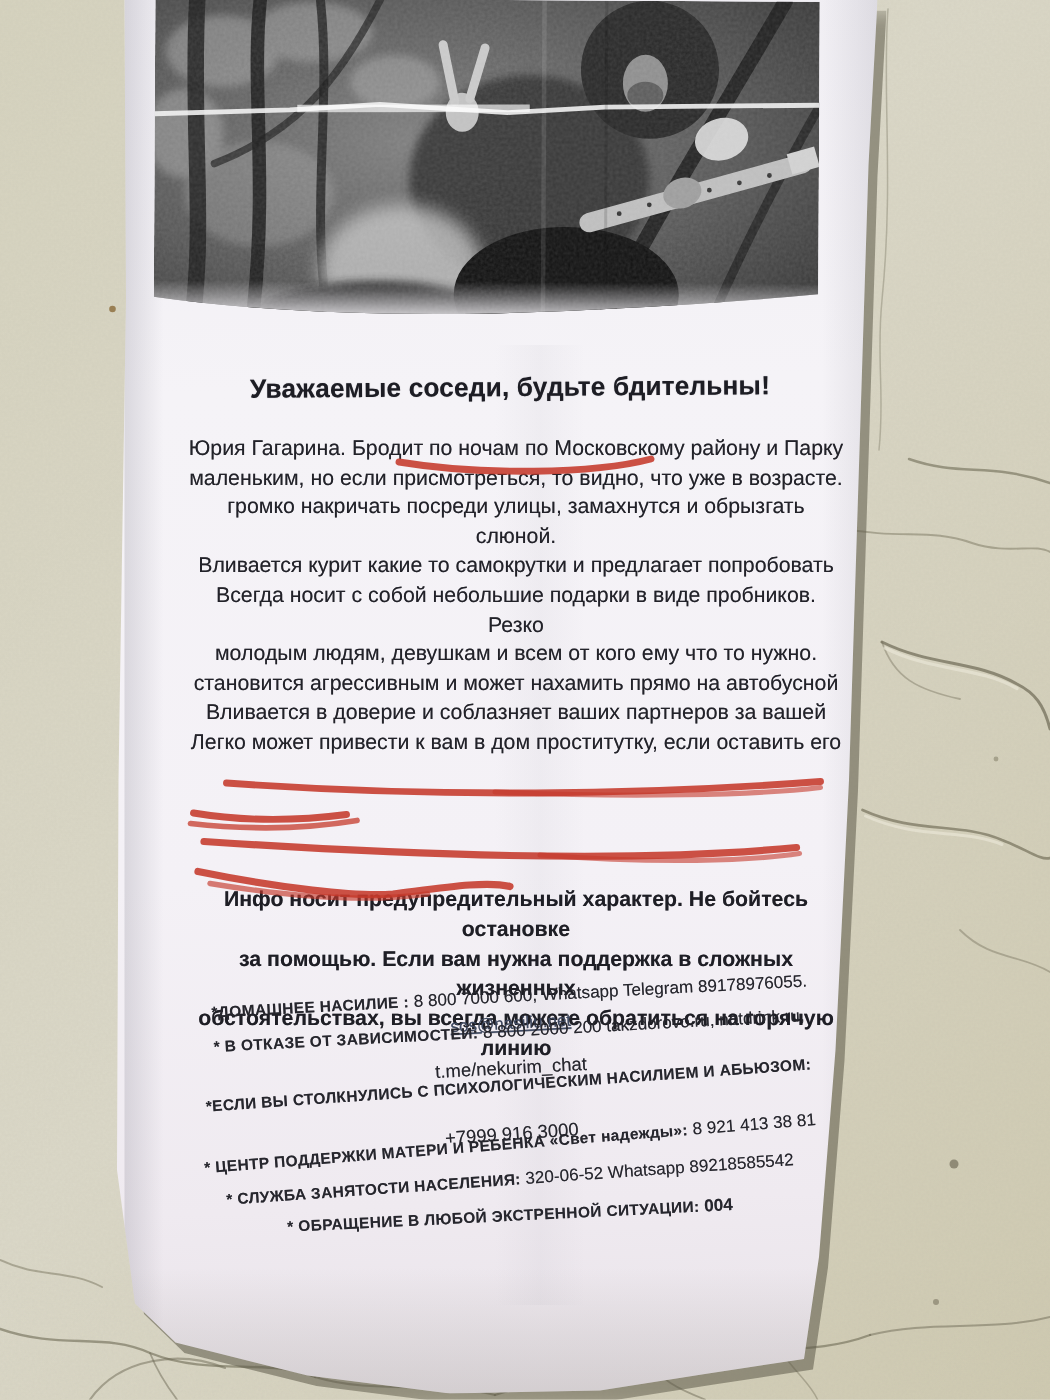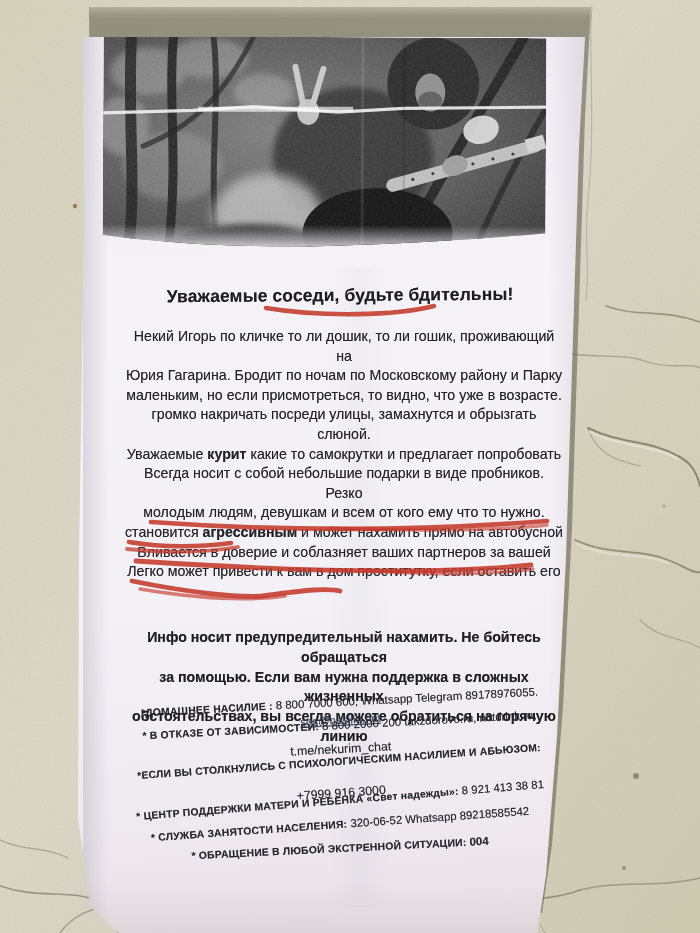--- a/index.html
+++ b/index.html
@@ -13,21 +13,20 @@
     position:absolute;inset:0;
     clip-path:polygon(83px 0,585px 0,579px 110px,573px 300px,566px 520px,557px 700px,546px 838px,536px 906px,470px 916px,400px 927px,300px 929px,205px 917px,117px 895px,90px 869px,78px 780px,79px 520px,84px 200px);
     background:rgba(92,89,72,.55);
     filter:blur(7px);
     transform:translate(6px,7px);
   }
   .paper{
     position:absolute;inset:0;
     clip-path:polygon(83px 0,585px 0,579px 110px,573px 300px,566px 520px,557px 700px,546px 838px,536px 906px,470px 916px,400px 927px,300px 929px,205px 917px,117px 895px,90px 869px,78px 780px,79px 520px,84px 200px);
     background:linear-gradient(178deg,#f0eef3 0%,#f5f3f7 28%,#f4f1f6 62%,#efeaf0 85%,#e8e2e8 100%);
-    margin-top:37px;
   }
   .crease-l{position:absolute;left:83px;top:0;width:26px;height:933px;
     background:linear-gradient(90deg,rgba(120,118,132,.22),rgba(120,118,132,0));}
   .crease-r{position:absolute;left:548px;top:0;width:38px;height:933px;
     background:linear-gradient(90deg,rgba(130,128,142,0),rgba(130,128,142,.18));}
   .crease-b{position:absolute;left:70px;top:845px;width:480px;height:90px;
     background:linear-gradient(180deg,rgba(142,138,128,0),rgba(142,138,128,.25));}
   .crease-m{position:absolute;left:330px;top:230px;width:60px;height:640px;
     background:linear-gradient(90deg,rgba(150,148,160,0),rgba(150,148,160,.07),rgba(150,148,160,0));}
   .photo{position:absolute;left:103px;top:0;width:443px;height:212px;transform:rotate(.3deg)}
@@ -36,21 +35,21 @@
     position:absolute;left:97px;top:248px;width:486px;margin:0;
     text-align:center;font-size:17.5px;font-weight:700;color:#1d1d24;
     transform:rotate(-.4deg);letter-spacing:.1px;
     text-shadow:0 0 .5px rgba(30,30,38,.55);
   }
   .bodywrap{
     position:absolute;left:124px;top:290px;width:440px;
     text-align:center;font-size:14.2px;line-height:19.6px;color:#222229;
     text-shadow:0 0 .4px rgba(34,34,41,.5);
   }
-  .bline .b{font-weight:700}
+  .bline .b{font-weight:400}
   .infowrap{
     position:absolute;left:124px;top:591px;width:440px;
     text-align:center;font-size:14.2px;line-height:19.8px;color:#1e1e25;
     font-weight:700;text-shadow:0 0 .4px rgba(30,30,37,.55);
   }
   .contacts{position:absolute;inset:0}
   .centry{position:absolute;left:112px;width:456px;text-align:center;color:#26262d;
     text-shadow:0 0 .3px rgba(38,38,45,.5);}
   .lbl{font-weight:700;font-size:10.3px;letter-spacing:.25px}
   .val{font-size:11.4px}
@@ -193,33 +192,32 @@
         <rect x="258" width="3" height="212" fill="#fff" opacity=".1"></rect>
         <rect x="300" width="2" height="212" fill="#000" opacity=".15"></rect>
         <rect width="443" height="212" filter="url(#pgrain)" opacity=".3"></rect>
         <rect y="188" width="443" height="24" fill="url(#fadewhite)"></rect>
       </g>
     </svg>
   </div>
 
   <h1 class="title">Уважаемые соседи, будьте бдительны!</h1>
   <div class="bodywrap">
-      <div class="bline"><span>Некий Игорь по кличке то ли дошик, то ли гошик, проживающий на</span></div>
       <div class="bline"><span>Юрия Гагарина. Бродит по ночам по Московскому району и Парку</span></div>
       <div class="bline"><span>маленьким, но если присмотреться, то видно, что уже в возрасте.</span></div>
       <div class="bline"><span>громко накричать посреди улицы, замахнутся и обрызгать слюной.</span></div>
-      <div class="bline"><span>Уважаемые </span><span class="b">курит</span><span> какие то самокрутки и предлагает попробовать</span></div>
+      <div class="bline"><span>Вливается </span><span class="b">курит</span><span> какие то самокрутки и предлагает попробовать</span></div>
       <div class="bline"><span>Всегда носит с собой небольшие подарки в виде пробников. Резко</span></div>
       <div class="bline"><span>молодым людям, девушкам и всем от кого ему что то нужно.</span></div>
       <div class="bline"><span>становится </span><span class="b">агрессивным</span><span> и может нахамить прямо на автобусной</span></div>
       <div class="bline"><span>Вливается в доверие и соблазняет ваших партнеров за вашей</span></div>
       <div class="bline"><span>Легко может привести к вам в дом проститутку, если оставить его</span></div>
     </div>
   <div class="infowrap">
-      <div>Инфо носит предупредительный нахамить. Не бойтесь обращаться</div>
+      <div>Инфо носит предупредительный характер. Не бойтесь остановке</div>
       <div>за помощью. Если вам нужна поддержка в сложных жизненных</div>
       <div>обстоятельствах, вы всегда можете обратиться на горячую линию</div>
     </div>
   <div class="contacts">
       <div class="centry" style="top: 655px; transform: rotate(-3deg);">
         <div><span class="lbl">*ДОМАШНЕЕ НАСИЛИЕ :</span><span class="val"> 8 800 7000 600, Whatsapp Telegram 89178976055. </span><span class="val link">sos@nasiliu.net</span></div>
       </div>
       <div class="centry" style="top: 678px; transform: rotate(-3deg);">
         <div><span class="lbl">* В ОТКАЗЕ ОТ ЗАВИСИМОСТЕЙ:</span><span class="val"> 8 800 2000 200 takzdorovo.ru, notdrink.ru,</span></div>
         <div class="c2line" style="margin-top: 9px;">t.me/nekurim_chat</div>

